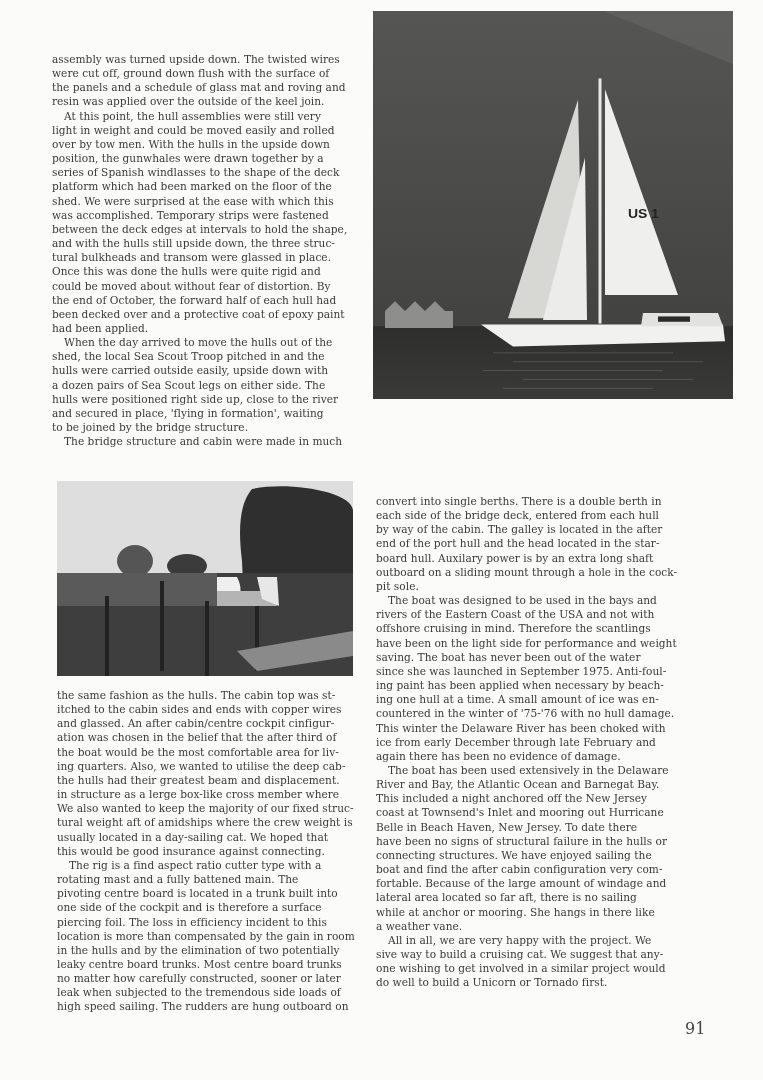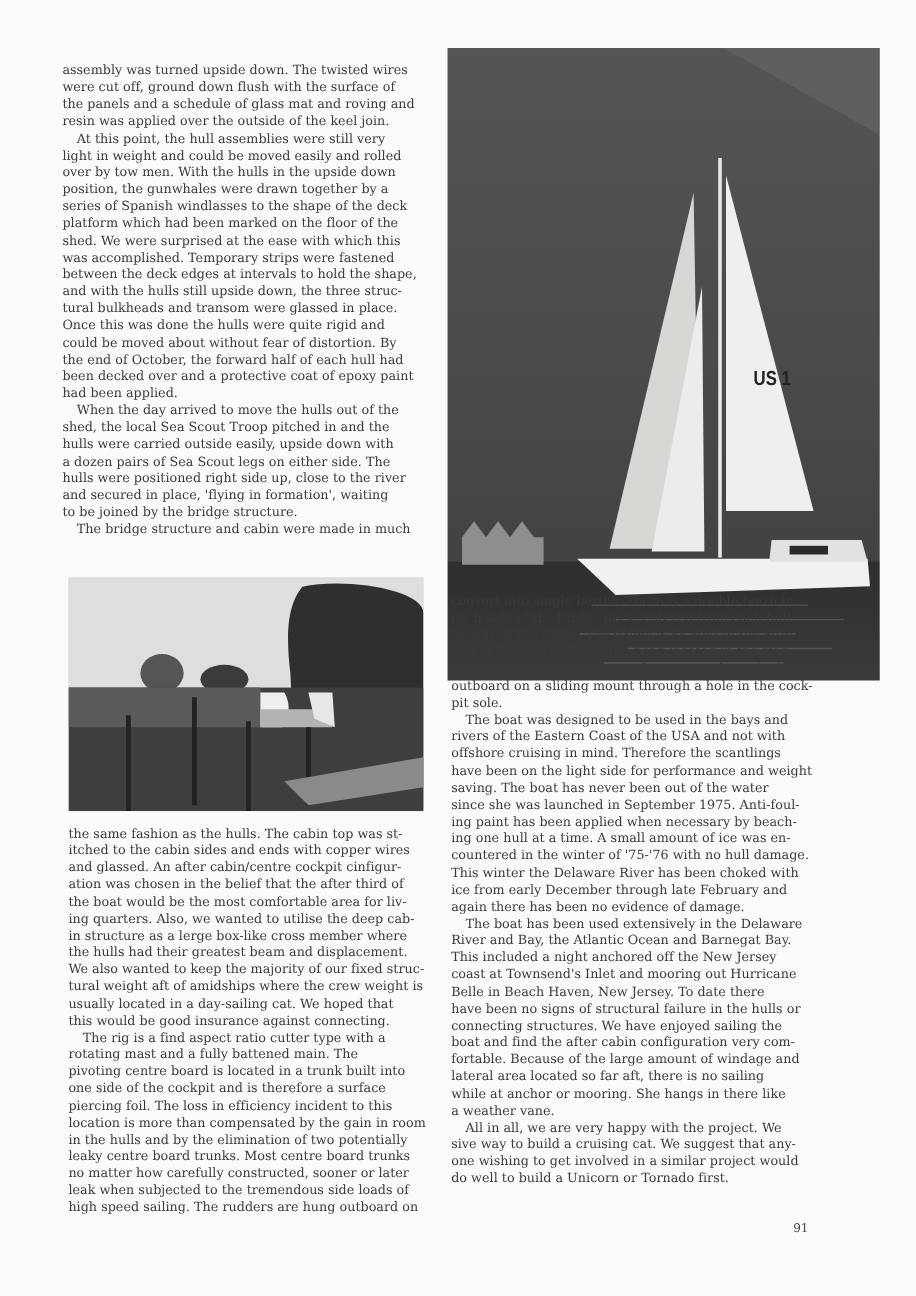--- a/index.html
+++ b/index.html
@@ -18,33 +18,32 @@
   .col p { margin: 0; white-space: nowrap; }
   .col p.gap { margin-top: 0; }
   .col p.ind { padding-left: 12px; }
 
   #col-left-top { left: 52px; top: 52px; width: 310px; }
   #col-left-bottom { left: 57px; top: 688px; width: 310px; }
   #col-right { left: 376px; top: 494px; width: 320px; }
 
   .photo { position: absolute; overflow: hidden; }
   #photo-sailboat {
-    left: 373px; top: 11px; width: 360px; height: 527px;
+    left: 373px; top: 11px; width: 360px; height: 388px;
     background: #4a4a4a;
-    margin-top: 29px;
   }
   #photo-hulls {
     left: 57px; top: 481px; width: 296px; height: 195px;
     background: #dcdcda;
   }
   .photo svg { display: block; width: 100%; height: 100%; }
 
   #page-number {
-    position: absolute; left: 661px; top: 1019px;
-    font-size: 10px; color: #444;
+    position: absolute; left: 685px; top: 1019px;
+    font-size: 16px; color: #444;
   }
 </style>
 </head>
 <body>
 
 <div id="col-left-top" class="col">
     <p>assembly was turned upside down. The twisted wires</p>
     <p>were cut off, ground down flush with the surface of</p>
     <p>the panels and a schedule of glass mat and roving and</p>
     <p>resin was applied over the outside of the keel join.</p>
@@ -130,22 +129,22 @@
   </svg>
 </div>
 
 <div id="col-left-bottom" class="col">
     <p>the same fashion as the hulls. The cabin top was st-</p>
     <p>itched to the cabin sides and ends with copper wires</p>
     <p>and glassed. An after cabin/centre cockpit cinfigur-</p>
     <p>ation was chosen in the belief that the after third of</p>
     <p>the boat would be the most comfortable area for liv-</p>
     <p>ing quarters. Also, we wanted to utilise the deep cab-</p>
+    <p>the hulls had their greatest beam and displacement.</p>
     <p>in structure as a lerge box-like cross member where</p>
-    <p>the hulls had their greatest beam and displacement.</p>
     <p>We also wanted to keep the majority of our fixed struc-</p>
     <p>tural weight aft of amidships where the crew weight is</p>
     <p>usually located in a day-sailing cat. We hoped that</p>
     <p>this would be good insurance against connecting.</p>
     <p class="ind">The rig is a find aspect ratio cutter type with a</p>
     <p>rotating mast and a fully battened main. The</p>
     <p>pivoting centre board is located in a trunk built into</p>
     <p>one side of the cockpit and is therefore a surface</p>
     <p>piercing foil. The loss in efficiency incident to this</p>
     <p>location is more than compensated by the gain in room</p>

